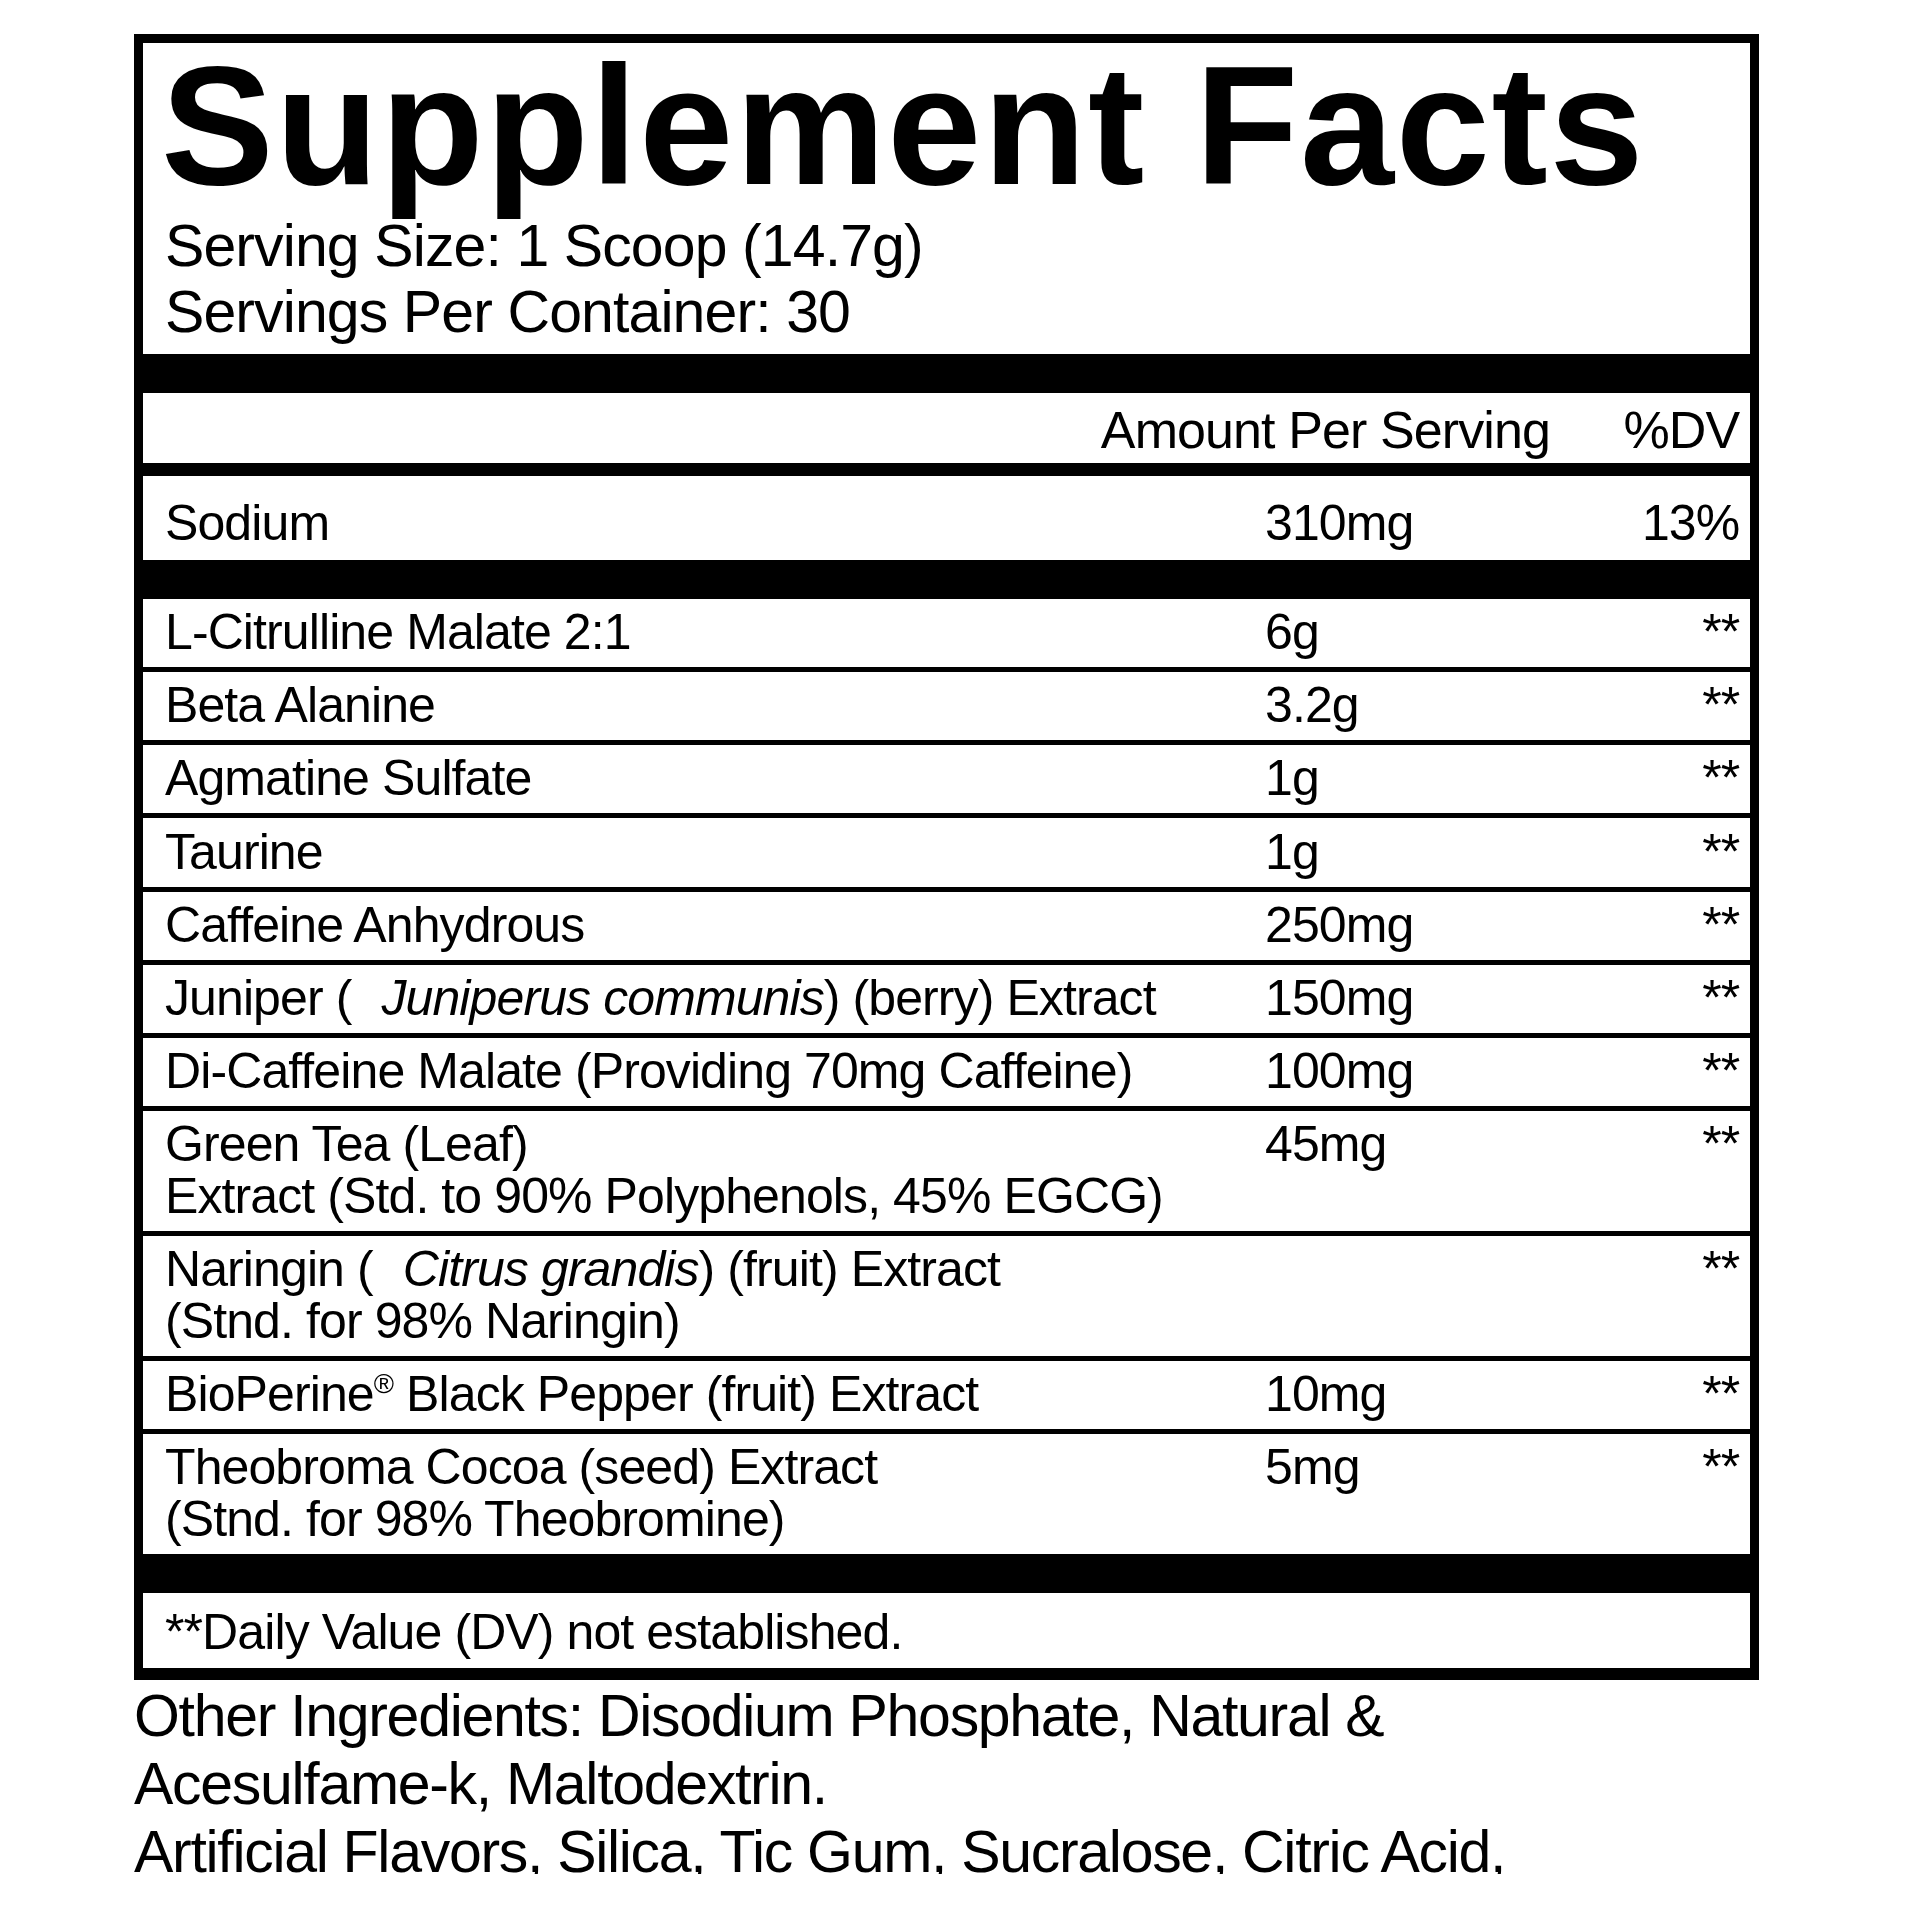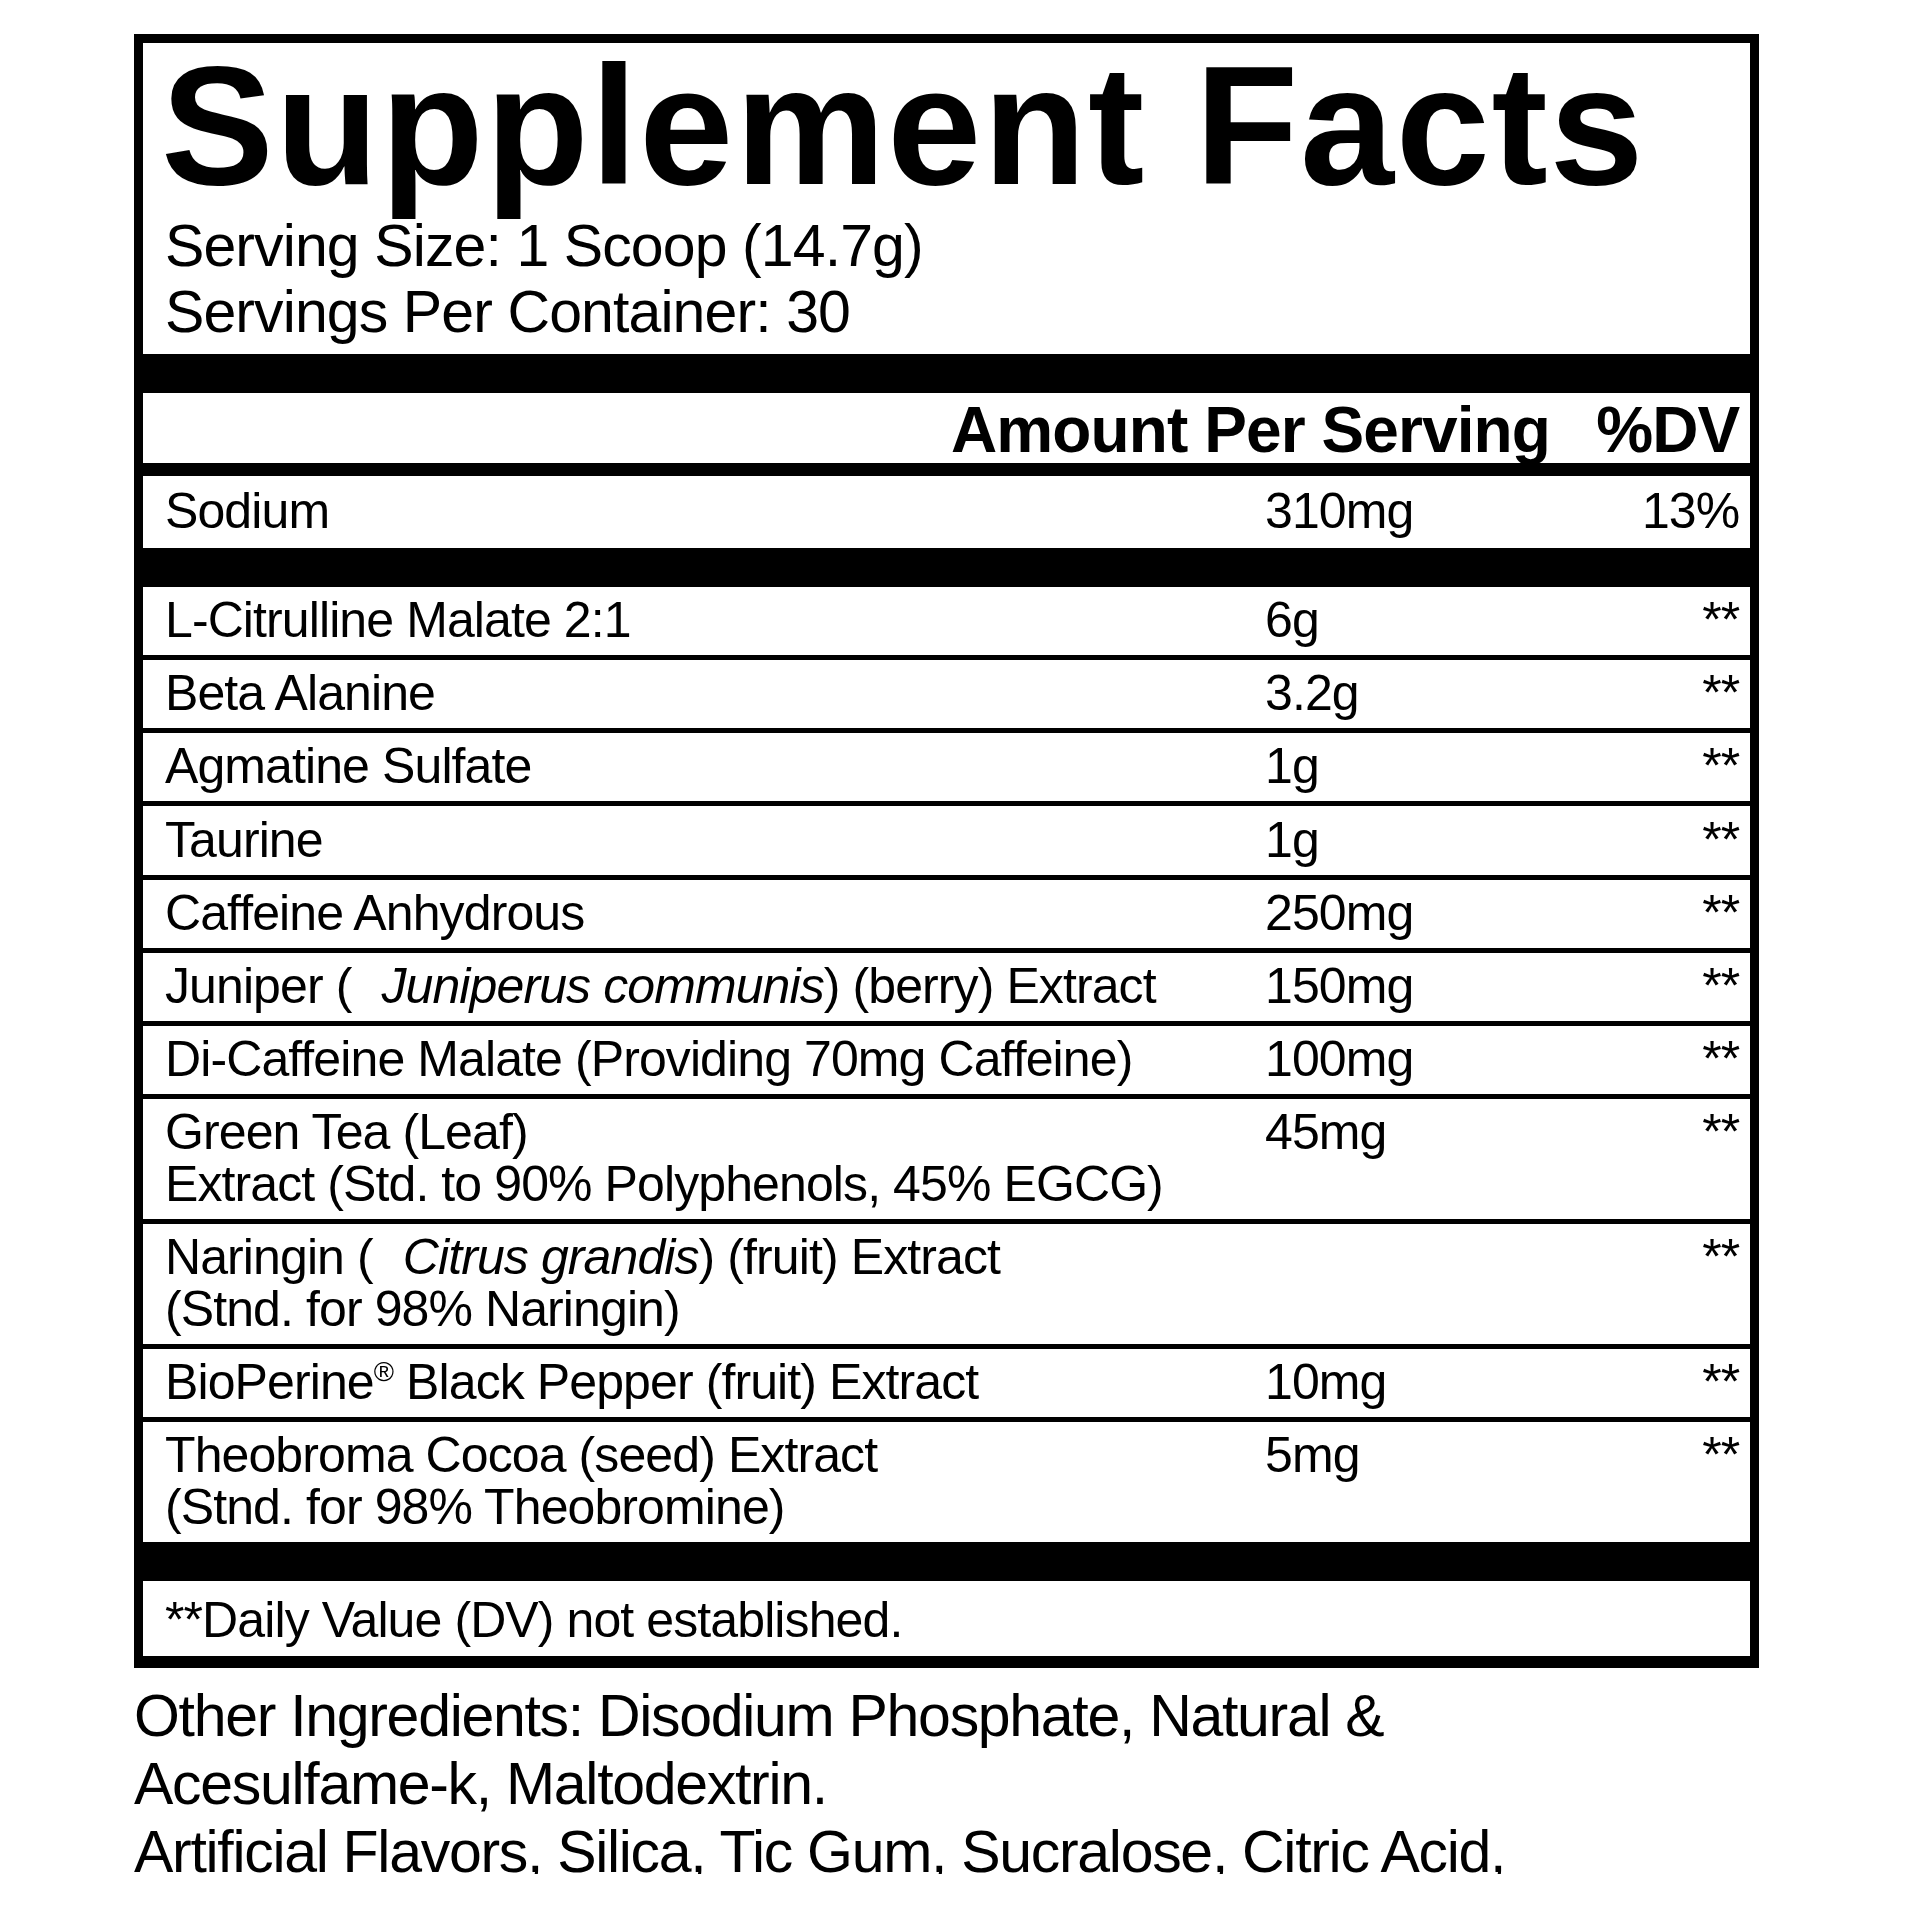--- a/index.html
+++ b/index.html
@@ -46,22 +46,22 @@
     background: #000000;
   }
   .bar-top { margin-top: 9px; }
   .bar-thin {
     height: 13.4px;
     background: #000000;
   }
   .hdr-row {
     display: flex;
     align-items: flex-start;
-    font-weight: bold;
-    font-size: 64px;
+    font-weight: normal;
+    font-size: 52px;
     line-height: 52px;
     padding: 10.7px 0 7.1px 0;
     justify-content: space-between;
   }
   .hdr-amount {
     flex: 1;
     text-align: right;
   }
   .col-dv {
     width: 200px;
@@ -69,21 +69,21 @@
     text-align: right;
     padding-right: 10.7px;
   }
   .nrow {
     display: flex;
     align-items: flex-start;
     font-size: 50px;
     line-height: 52px;
     padding: 7.1px 0 9px 0;
   }
-  .sodium-row { padding: 9px 0 10.7px 0; }
+  .sodium-row { padding: 9px 0 10.7px 0; margin-top: 12px; }
   .cell-name {
     flex: 1;
     box-sizing: border-box;
     padding-left: 22px;
   }
   .cell-amt {
     width: 285px;
     white-space: nowrap;
   }
   .cell-name .l2 { display: block; }

